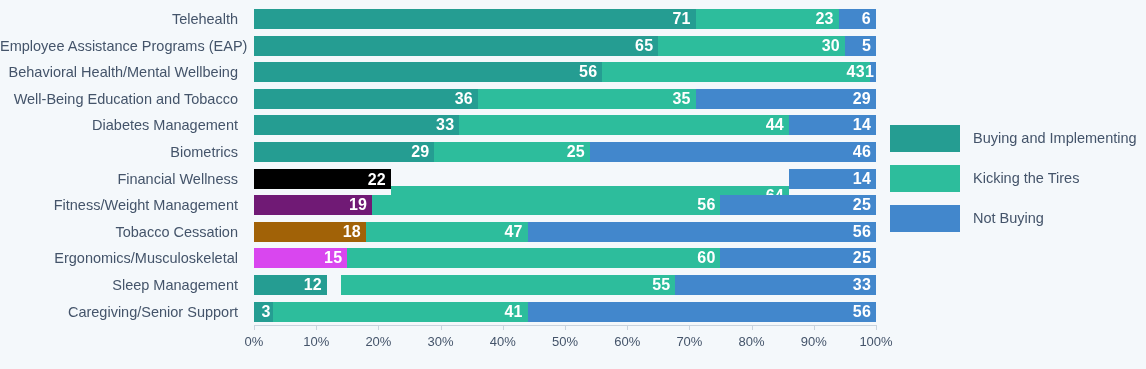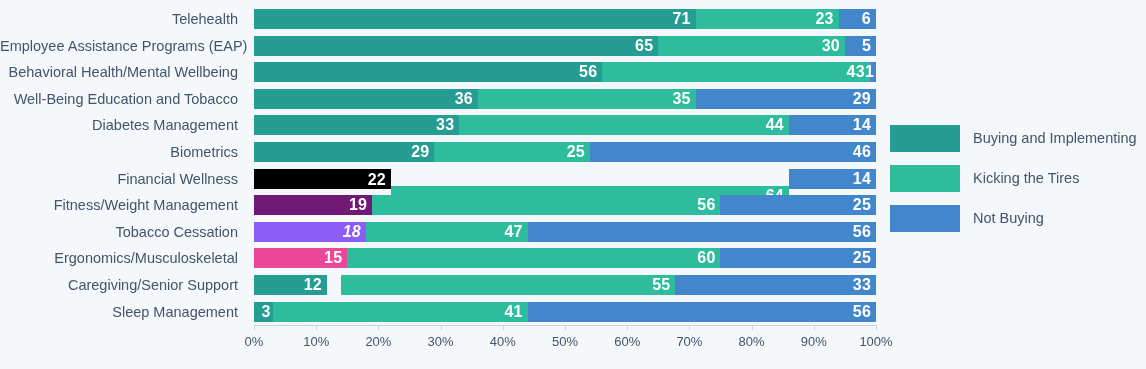--- a/index.html
+++ b/index.html
@@ -144,22 +144,22 @@
       <div class="cat-label">Telehealth</div>
       <div class="cat-label">Employee Assistance Programs (EAP)</div>
       <div class="cat-label">Behavioral Health/Mental Wellbeing</div>
       <div class="cat-label">Well-Being Education and Tobacco</div>
       <div class="cat-label">Diabetes Management</div>
       <div class="cat-label">Biometrics</div>
       <div class="cat-label">Financial Wellness</div>
       <div class="cat-label">Fitness/Weight Management</div>
       <div class="cat-label">Tobacco Cessation</div>
       <div class="cat-label">Ergonomics/Musculoskeletal</div>
+      <div class="cat-label">Sleep Management</div>
       <div class="cat-label">Caregiving/Senior Support</div>
-      <div class="cat-label">Sleep Management</div>
     </div>
 
   <div id="plot-area">
       <div class="bar-row">
         <div class="bar-track">
           <div class="seg" title="Buying and Implementing: 71" style="width: 71%; background: rgb(37, 157, 146);">
             <span class="seg-val">71</span>
           </div>
           <div class="seg" title="Kicking the Tires: 23" style="width: 23%; background: rgb(45, 189, 156);">
             <span class="seg-val">23</span>
@@ -255,34 +255,34 @@
           <div class="seg" title="Kicking the Tires: 56" style="width: 56%; background: rgb(45, 189, 156);">
             <span class="seg-val">56</span>
           </div>
           <div class="seg" title="Not Buying: 25" style="width: 25%; background: rgb(66, 135, 204);">
             <span class="seg-val">25</span>
           </div>
         </div>
       </div>
       <div class="bar-row">
         <div class="bar-track">
-          <div class="seg" title="Buying and Implementing: 18" style="width: 18%; background: #8b5cf6; font-style: italic;">
+          <div class="seg" title="Buying and Implementing: 18" style="width: 18%; background: #a16207;">
             <span class="seg-val">18</span>
           </div>
           <div class="seg" title="Kicking the Tires: 26" style="width: 26%; background: rgb(45, 189, 156);">
             <span class="seg-val">47</span>
           </div>
           <div class="seg" title="Not Buying: 56" style="width: 56%; background: rgb(66, 135, 204);">
             <span class="seg-val">56</span>
           </div>
         </div>
       </div>
       <div class="bar-row">
         <div class="bar-track">
-          <div class="seg" title="Buying and Implementing: 15" style="width: 15%; background: #ec4899; padding-left: 7px;">
+          <div class="seg" title="Buying and Implementing: 15" style="width: 15%; background: #d946ef; padding-left: 7px;">
             <span class="seg-val">15</span>
           </div>
           <div class="seg" title="Kicking the Tires: 60" style="width: 60%; background: rgb(45, 189, 156);">
             <span class="seg-val">60</span>
           </div>
           <div class="seg" title="Not Buying: 25" style="width: 25%; background: rgb(66, 135, 204);">
             <span class="seg-val">25</span>
           </div>
         </div>
       </div>

